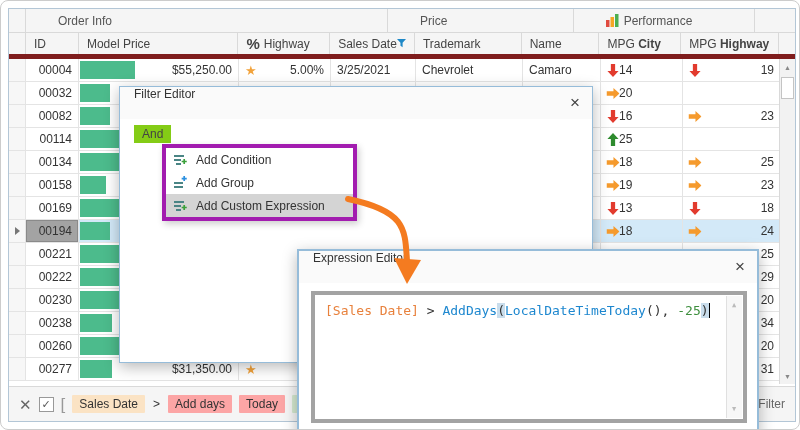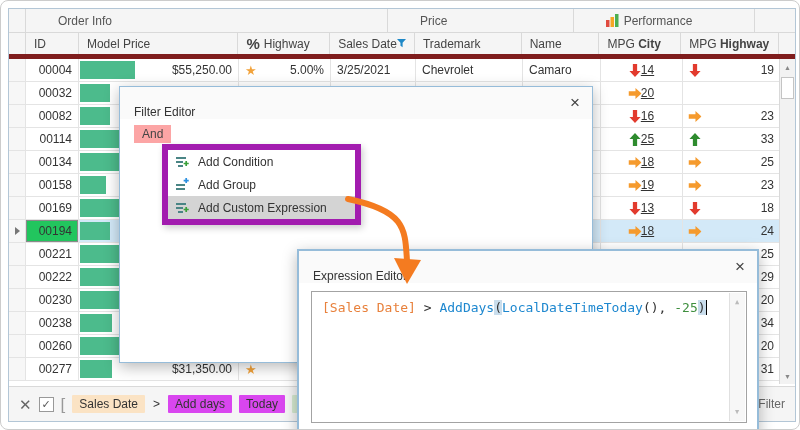--- a/index.html
+++ b/index.html
@@ -14,27 +14,27 @@
   .bcell,.hcell{box-sizing:border-box;border-right:1px solid #d9d9d9;display:flex;align-items:center;
     padding:0 8px;font-size:12px;color:#555;overflow:hidden;white-space:nowrap;}
   .hcell{color:#444;}
   .body{position:relative;}
   .row{display:flex;height:23px;border-bottom:1px solid #e4e4e4;box-sizing:border-box;background:#fff;}
   .row.sel{background:#d3e9f8;}
   .cell{box-sizing:border-box;border-right:1px solid #e4e4e4;font-size:12px;display:flex;
     align-items:center;padding:0 6px;overflow:hidden;white-space:nowrap;position:relative;}
   .c-ind{width:17px;background:#f7f7f7;justify-content:center;padding:0;}
   .c-id{width:53px;justify-content:flex-end;}
-  .row.sel .c-id{background:#22c55e;box-shadow:inset 0 0 0 1px #8a8a8a;}
+  .row.sel .c-id{background:#a3a3a3;box-shadow:inset 0 0 0 1px #8a8a8a;}
   .c-price{width:160px;justify-content:flex-end;}
   .c-disc{width:92px;justify-content:space-between;}
   .c-date{width:85px;}
   .c-tm{width:107px;}
   .c-nm{width:78px;}
-  .c-city{width:82px;justify-content:center;text-decoration:underline;}
+  .c-city{width:82px;justify-content:flex-start;}
   .c-hwy{width:98px;justify-content:space-between;}
   .bar{position:absolute;left:1px;top:2px;height:18px;background:#4cbb8c;}
   .pricetxt{position:relative;z-index:1;}
   .star{color:#f2a33c;font-size:13px;line-height:1;}
   .ind-arrow{width:0;height:0;border-left:5px solid #777;border-top:4px solid transparent;
     border-bottom:4px solid transparent;}
   
   .vscroll{position:absolute;right:0;top:50px;width:16px;height:325px;background:#f2f2f2;
     border-left:1px solid #d9d9d9;box-sizing:border-box;}
   .sbtn{position:absolute;left:0;width:15px;height:16px;display:flex;align-items:center;
@@ -42,37 +42,37 @@
   .sthumb{position:absolute;left:1px;top:18px;width:13px;height:22px;background:#fff;border:1px solid #c4c4c4;box-sizing:border-box;}
   
   .fpanel{position:absolute;left:0;right:0;bottom:0;height:35px;background:#f5f5f5;
     border-top:1px solid #d9d9d9;display:flex;align-items:center;gap:7px;padding:0 10px;box-sizing:border-box;font-size:12px;}
   .fx{color:#666;font-size:15px;line-height:1;}
   .fcheck{width:15px;height:15px;background:#fff;border:1px solid #999;display:flex;align-items:center;
     justify-content:center;font-size:11px;color:#555;box-sizing:border-box;}
   .bracket{color:#999;font-size:17px;font-weight:400;line-height:1;}
   .chip{padding:2px 7px;border-radius:1px;color:#333;}
   .chip.field{background:#fbe3c4;}
-  .chip.func{background:#d946ef;}
+  .chip.func{background:#fca5a5;}
   .chip.num{background:#d5e9d0;}
   .chip.op{background:transparent;padding:2px 1px;color:#333;}
   .fcaret{color:#777;font-size:9px;margin-left:6px;}
   .flabel{margin-left:auto;color:#666;}
   
   .dialog{position:absolute;background:#fff;border:1px solid #96bcd9;box-shadow:0 4px 14px rgba(0,0,0,.28);box-sizing:border-box;}
-  .dlg-title{height:32px;display:flex;align-items:flex-end;padding:0 14px;font-size:12px;color:#333;background:#fafafa;}
+  .dlg-title{height:32px;display:flex;align-items:flex-start;padding:0 14px;font-size:12px;color:#333;background:#fafafa;}
   .dlg-close{position:absolute;top:7px;right:12px;font-size:17px;color:#444;line-height:1;cursor:pointer;}
   #filterEditor{left:118px;top:85px;width:474px;height:277px;z-index:10;}
-  .and-chip{display:inline-block;margin:6px 0 0 14px;padding:2px 8px;background:#fca5a5;color:#444;font-size:12px;}
-  .menu{position:absolute;left:42px;top:57px;width:187px;background:#fff;border:6px solid #a21caf;
+  .and-chip{display:inline-block;margin:6px 0 0 14px;padding:2px 8px;background:#84cc16;color:#444;font-size:12px;}
+  .menu{position:absolute;left:42px;top:57px;width:187px;background:#fff;border:4px solid #a21caf;
     box-shadow:2px 3px 7px rgba(0,0,0,.2);z-index:12;}
   .menu-item{height:23px;display:flex;align-items:center;gap:8px;padding:0 10px 0 8px;font-size:12px;color:#333;}
   .menu-item.hl{background:#d4d4d4;}
   #exprEditor{left:296px;top:248px;width:462px;height:200px;z-index:20;border-width:2px;}
-  .codearea{position:absolute;left:12px;top:40px;width:436px;height:132px;border:1px solid #a3a3a3;
+  .codearea{position:absolute;left:12px;top:40px;width:436px;height:132px;border:4px solid #a3a3a3;
     background:#fff;box-sizing:border-box;font-family:"DejaVu Sans Mono",monospace;font-size:13px;padding:8px 24px 8px 10px;}
   .code-scroll{position:absolute;right:1px;top:1px;bottom:1px;width:15px;background:#f7f7f7;border-left:1px solid #e0e0e0;}
   .cs-up,.cs-dn{position:absolute;left:0;width:14px;height:14px;display:flex;align-items:center;justify-content:center;font-size:7px;color:#bbb;}
   .cs-up{top:2px;} .cs-dn{bottom:2px;}
   .tok-field{color:#e8813c;} .tok-func{color:#1d87cf;} .tok-plain{color:#333;} .tok-num{color:#3f8f3f;}
   .tok-paren{background:#c9ddec;color:#333;}
   .tok-caret{border-right:1.5px solid #000;}
   .arrow-overlay{position:absolute;left:0;top:0;z-index:30;pointer-events:none;}
   .hfilter{margin-left:auto;}
 </style>
@@ -219,26 +219,20 @@
             <span></span>
           </div>
           <div class="cell c-date"></div>
           <div class="cell c-tm"></div>
           <div class="cell c-nm"></div>
           <div class="cell c-city">
             <svg width="12" height="13" viewBox="0 0 12 14" style="transform:rotate(0deg)">
     <path d="M6 0 L12 6.5 H8.3 V14 H3.7 V6.5 H0 Z" fill="#2e8b2e"></path>
             </svg>
             <span>25</span>
-          </div>
-          <div class="cell c-hwy">
-            <svg width="12" height="13" viewBox="0 0 12 14" style="transform:rotate(0deg)">
-    <path d="M6 0 L12 6.5 H8.3 V14 H3.7 V6.5 H0 Z" fill="#2e8b2e"></path>
-            </svg>
-            <span>33</span>
           </div>
         </div>
         <div class="row">
           <div class="cell c-ind"></div>
           <div class="cell c-id">00134</div>
           <div class="cell c-price">
             <span class="bar" style="width:48px;background:#4cbb8c"></span>
             <span class="pricetxt"></span>
           </div>
           <div class="cell c-disc">

